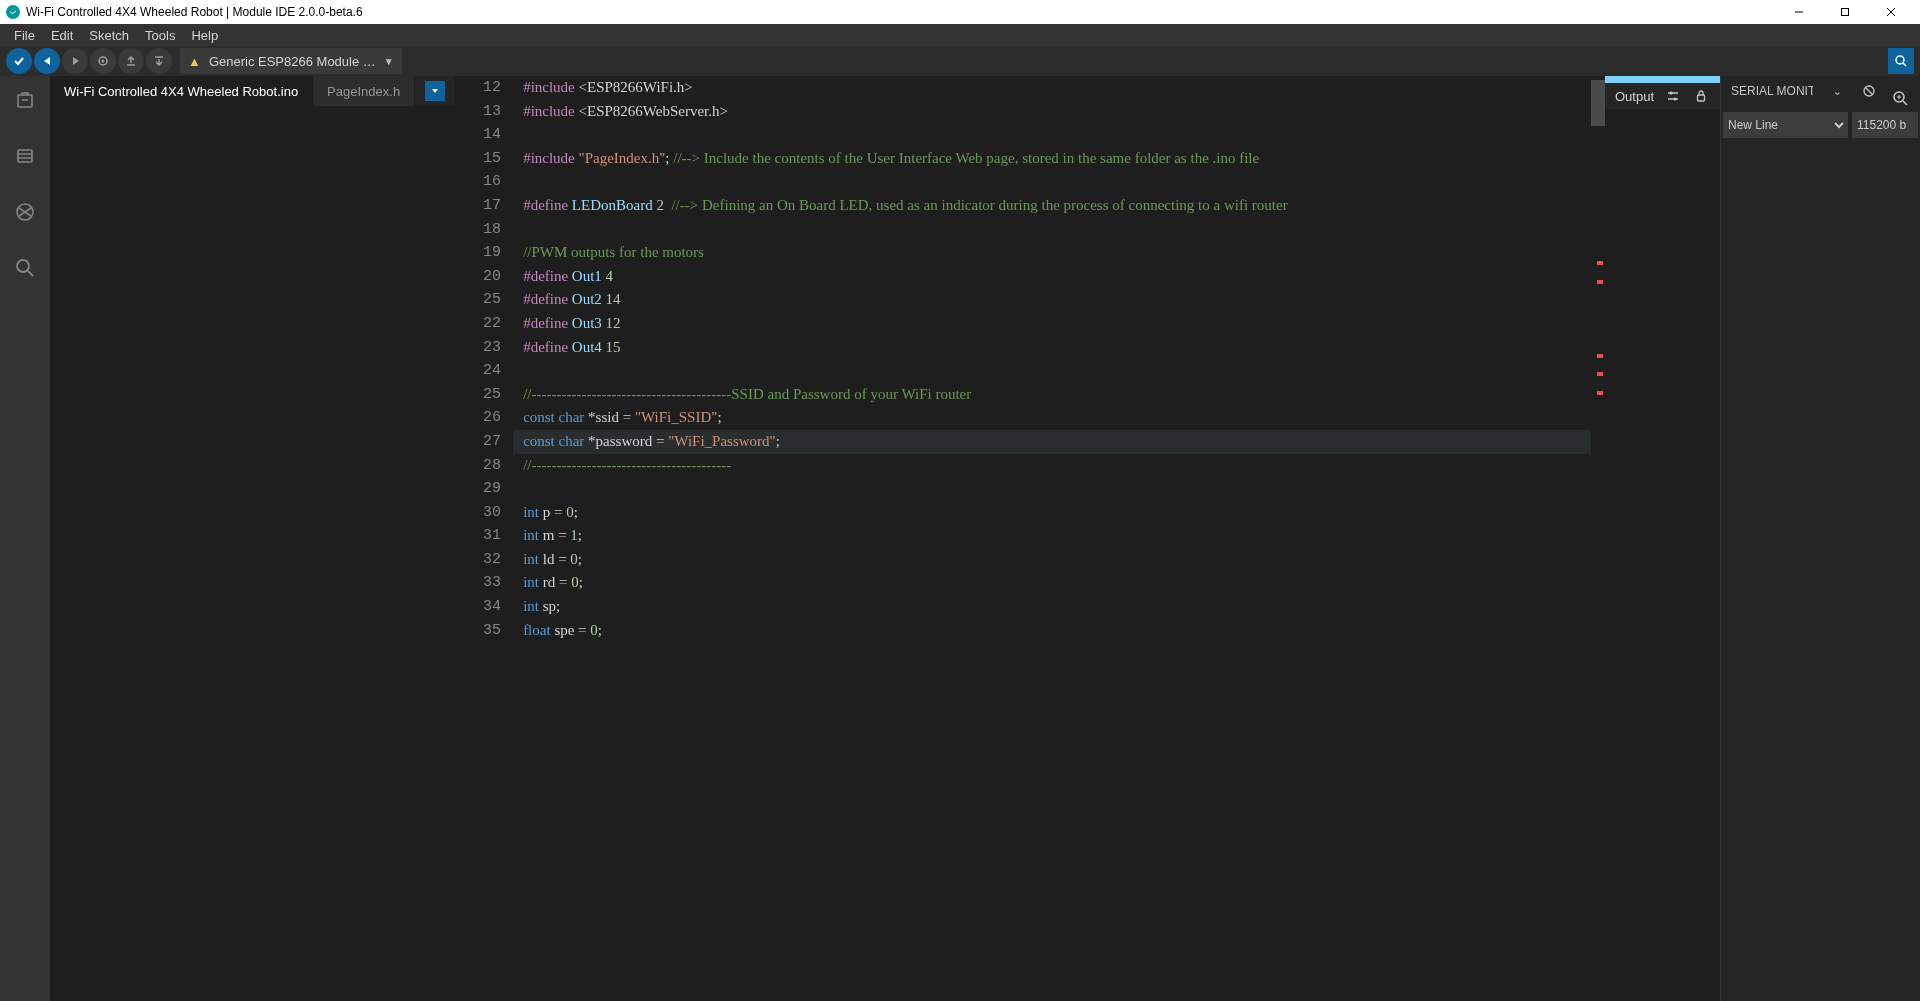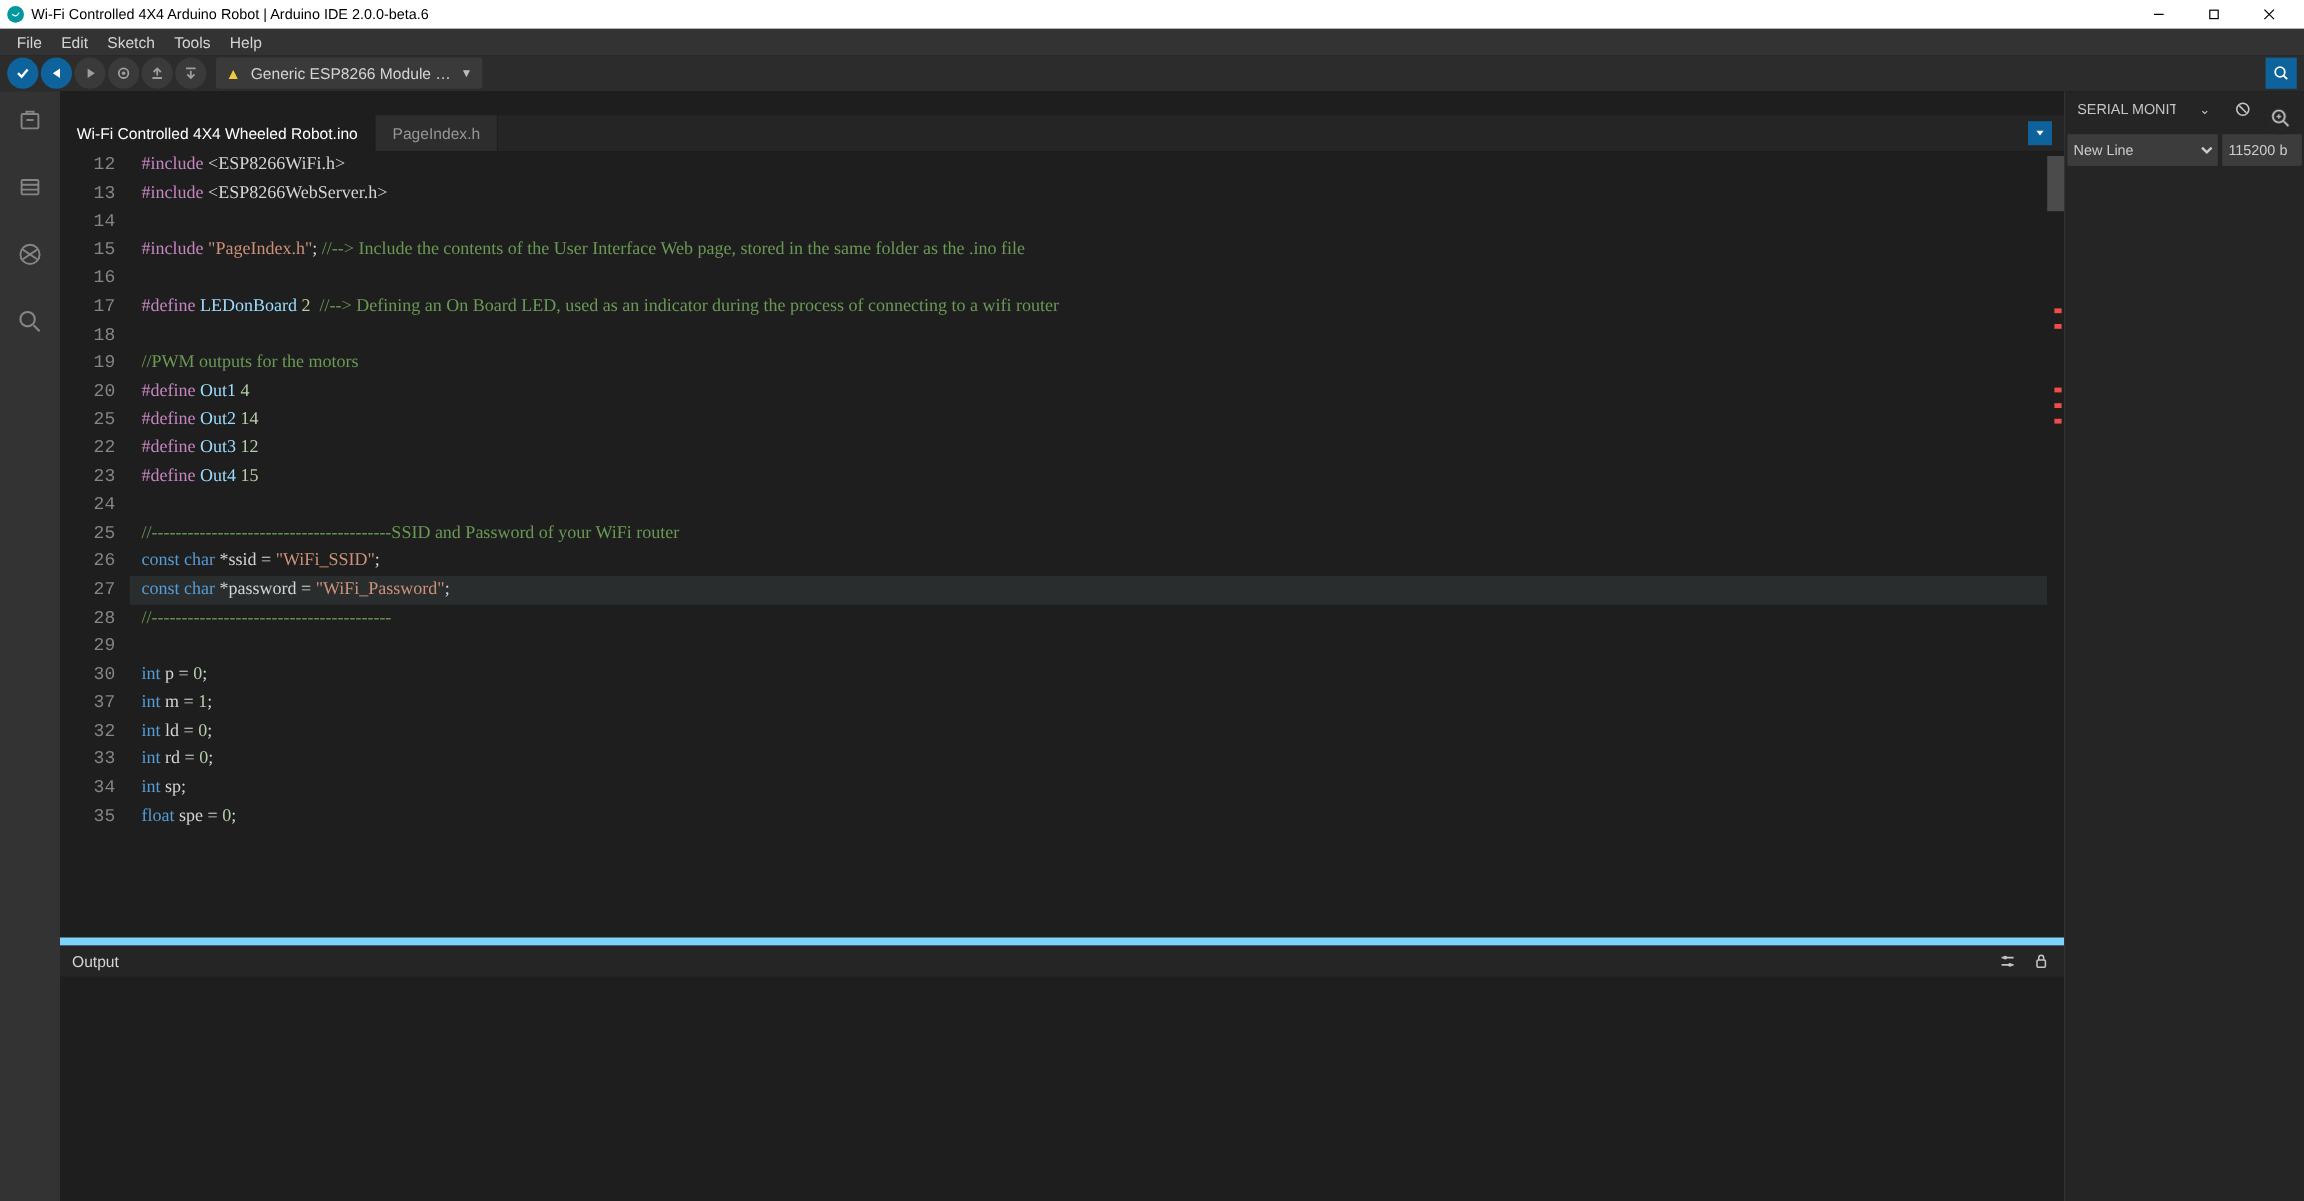--- a/index.html
+++ b/index.html
@@ -96,23 +96,22 @@
   gap: 28px;
 }
 .rail-icon {
   width: 28px; height: 28px;
   color: #858585;
   display:flex;align-items:center;justify-content:center;
 }
 .editor-col {
   flex: 1;
   display: flex;
-  flex-direction: column;
+  flex-direction: row;
   min-width: 0;
-  margin-top: 20px;
 }
 .tabs-row {
   height: 30px;
   background: #252526;
   display: flex;
   align-items: stretch;
 }
 .tab {
   padding: 0 14px;
   display: flex; align-items: center;
@@ -222,21 +221,21 @@
 </head>
 <body>
 
 <div class="titlebar">
   <div class="titlebar-icon">
     <svg viewBox="0 0 16 16">
         <circle cx="8" cy="8" r="7" fill="#00979d"></circle>
         <path d="M3 8c2 0 2 2 5 2s3-4 5-4" stroke="#fff" stroke-width="1.5" fill="none"></path>
       </svg>
   </div>
-  <span>Wi-Fi Controlled 4X4 Arduino Robot | Arduino IDE 2.0.0-beta.6</span>
+  <span>Wi-Fi Controlled 4X4 Wheeled Robot | Module IDE 2.0.0-beta.6</span>
   <div class="titlebar-controls">
     <div class="titlebar-btn">
       <svg width="12" height="12" viewBox="0 0 12 12">
           <path d="M2 6h8" stroke="#000" stroke-width="1"></path>
         </svg>
     </div>
     <div class="titlebar-btn">
       <svg width="12" height="12" viewBox="0 0 12 12">
           <rect x="2.5" y="2.5" width="7" height="7" fill="none" stroke="#000" stroke-width="1"></rect>
         </svg>
@@ -363,21 +362,21 @@
           <div>25</div>
           <div>22</div>
           <div>23</div>
           <div>24</div>
           <div>25</div>
           <div>26</div>
           <div>27</div>
           <div>28</div>
           <div>29</div>
           <div>30</div>
-          <div>37</div>
+          <div>31</div>
           <div>32</div>
           <div>33</div>
           <div>34</div>
           <div>35</div>
         </div>
       <div class="code" id="code"><div class="code-line"><span class="k-macro">#include</span><span class="k-punct"> &lt;ESP8266WiFi.h&gt;</span></div><div class="code-line"><span class="k-macro">#include</span><span class="k-punct"> &lt;ESP8266WebServer.h&gt;</span></div><div class="code-line"></div><div class="code-line"><span class="k-macro">#include</span><span class="k-punct"> </span><span class="k-str">"PageIndex.h"</span><span class="k-punct">; </span><span class="k-comment">//--&gt; Include the contents of the User Interface Web page, stored in the same folder as the .ino file</span></div><div class="code-line"></div><div class="code-line"><span class="k-macro">#define</span><span class="k-punct"> </span><span class="k-ident">LEDonBoard</span><span class="k-punct"> </span><span class="k-num">2</span><span class="k-punct">  </span><span class="k-comment">//--&gt; Defining an On Board LED, used as an indicator during the process of connecting to a wifi router</span></div><div class="code-line"></div><div class="code-line"><span class="k-comment">//PWM outputs for the motors</span></div><div class="code-line"><span class="k-macro">#define</span><span class="k-punct"> </span><span class="k-ident">Out1</span><span class="k-punct"> </span><span class="k-num">4</span></div><div class="code-line"><span class="k-macro">#define</span><span class="k-punct"> </span><span class="k-ident">Out2</span><span class="k-punct"> </span><span class="k-num">14</span></div><div class="code-line"><span class="k-macro">#define</span><span class="k-punct"> </span><span class="k-ident">Out3</span><span class="k-punct"> </span><span class="k-num">12</span></div><div class="code-line"><span class="k-macro">#define</span><span class="k-punct"> </span><span class="k-ident">Out4</span><span class="k-punct"> </span><span class="k-num">15</span></div><div class="code-line"></div><div class="code-line"><span class="k-comment">//----------------------------------------SSID and Password of your WiFi router</span></div><div class="code-line"><span class="k-type">const</span><span class="k-punct"> </span><span class="k-type">char</span><span class="k-punct"> *ssid = </span><span class="k-str">"WiFi_SSID"</span><span class="k-punct">;</span></div><div class="code-line hl"><span class="k-type">const</span><span class="k-punct"> </span><span class="k-type">char</span><span class="k-punct"> *password = </span><span class="k-str">"WiFi_Password"</span><span class="k-punct">;</span></div><div class="code-line"><span class="k-comment">//----------------------------------------</span></div><div class="code-line"></div><div class="code-line"><span class="k-type">int</span><span class="k-punct"> p = </span><span class="k-num">0</span><span class="k-punct">;</span></div><div class="code-line"><span class="k-type">int</span><span class="k-punct"> m = </span><span class="k-num">1</span><span class="k-punct">;</span></div><div class="code-line"><span class="k-type">int</span><span class="k-punct"> ld = </span><span class="k-num">0</span><span class="k-punct">;</span></div><div class="code-line"><span class="k-type">int</span><span class="k-punct"> rd = </span><span class="k-num">0</span><span class="k-punct">;</span></div><div class="code-line"><span class="k-type">int</span><span class="k-punct"> sp;</span></div><div class="code-line"><span class="k-type">float</span><span class="k-punct"> spe = </span><span class="k-num">0</span><span class="k-punct">;</span></div></div>
       <div class="minimap">
         <div class="thumb"></div>
       <div class="mark" style="top: 20%;"></div>
           <div class="mark" style="top: 22%;"></div>

